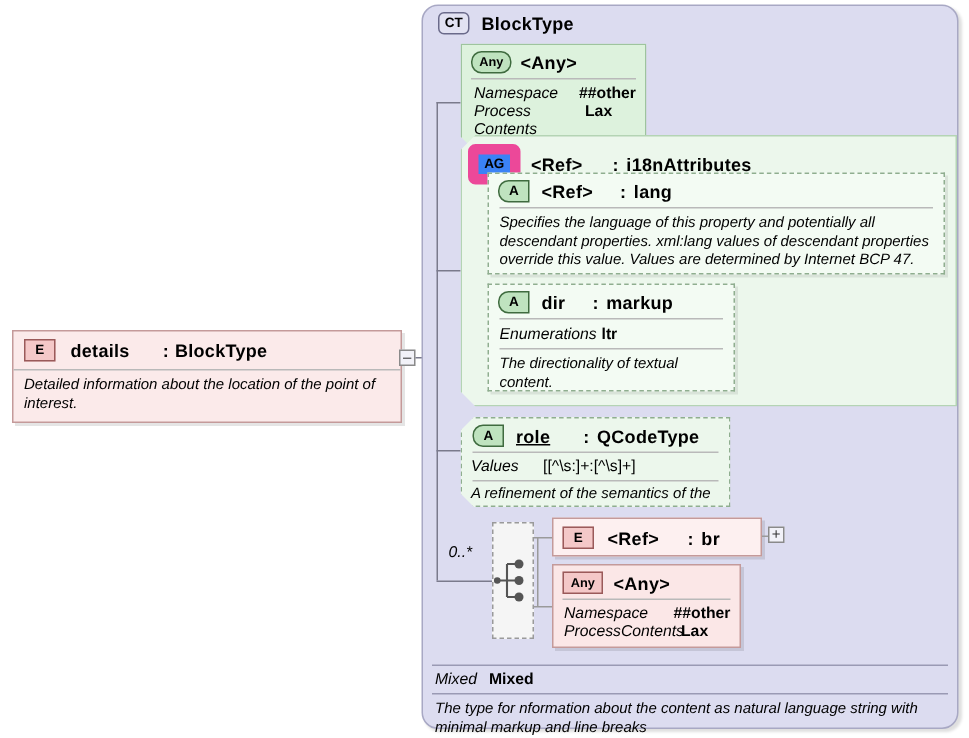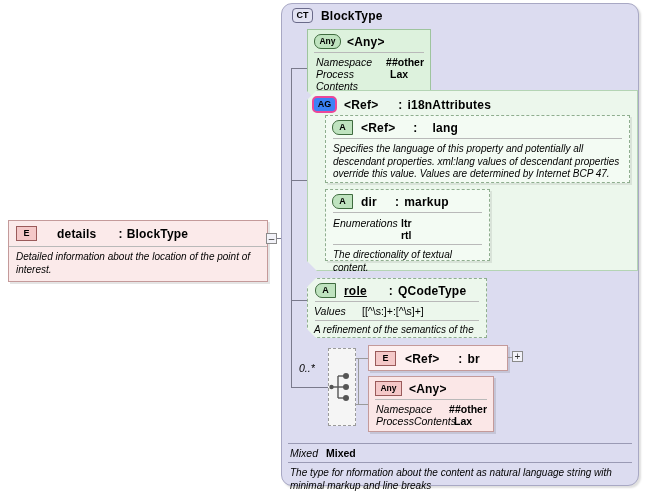--- a/index.html
+++ b/index.html
@@ -74,41 +74,41 @@
     width: 25px;
     background: #bfe3bf;
     border: 1px solid #3f6b3f;
     border-radius: 7px 7px 7px 7px;
     color: #000;
     font-size: 8.5px;
   }
   .badge-ag {
     width: 21px;
     background: #3b82f6;
-    border: 2px solid #ec4899;
+    border: 7px solid #ec4899;
     border-radius: 5px;
     color: #000;
   }
   .badge-a {
     width: 19px;
     background: #bfe3bf;
     border: 1px solid #3f6b3f;
     border-radius: 7px 0 0 7px;
     color: #000;
   }
 
   
   #details-box {
     left: 8px; top: 220px; width: 258px;
     background: #fbeaea;
     border: 1px solid #c49a9a;
     box-shadow: 2px 2px 0 rgba(0,0,0,.10);
   }
   #details-box .hdr { padding: 5px 8px 5px 7px; display: flex; align-items: center; }
-  #details-box .hdr .nm { margin-left: 20px; }
+  #details-box .hdr .nm { margin-left: 10px; }
   #details-box .hdr .ty { margin-left: 22px; }
   #details-box .body { padding: 4px 7px 5px 7px; }
 
   
   #blocktype {
     left: 281px; top: 3px; width: 358px; height: 483px;
     background: #dcdcf0;
     border: 1px solid #a8a8c4;
     border-radius: 11px;
     box-sizing: border-box;
@@ -300,44 +300,40 @@
   <span class="boxtitle nm">&lt;Ref&gt;</span>
   <span class="boxtitle ty">:</span>
   <span class="boxtitle" style="margin-left:5px">i18nAttributes</span>
 </div>
 
 <div class="attrbox" id="attr-lang">
   <div class="hdr">
     <span class="badge badge-a">A</span>
     <span class="boxtitle nm">&lt;Ref&gt;</span>
     <span class="boxtitle ty">:</span>
-    <span class="boxtitle" style="margin-left:15px">lang</span>
+    <span class="boxtitle" style="margin-left:5px">lang</span>
   </div>
   <div class="hr" style="margin:0 7px"></div>
   <div class="body">
     <div class="desc">Specifies the language of this property and potentially all descendant properties. xml:lang values of descendant properties override this value. Values are determined by Internet BCP 47.</div>
   </div>
 </div>
 
 <div class="attrbox" id="attr-dir">
   <div class="hdr">
     <span class="badge badge-a">A</span>
     <span class="boxtitle nm">dir</span>
     <span class="boxtitle ty">:</span>
     <span class="boxtitle" style="margin-left:5px">markup</span>
   </div>
   <div class="hr" style="margin:0 7px"></div>
   <div class="body" style="padding-bottom:3px">
     <div class="proprow">
       <span class="prop-name" style="width:68px">Enumerations</span>
       <span class="prop-val">ltr</span>
-    </div>
-    <div class="proprow">
-      <span class="prop-name" style="width:68px"></span>
-      <span class="prop-val">rtl</span>
     </div>
   </div>
   <div class="hr" style="margin:0 7px"></div>
   <div class="body">
     <div class="desc">The directionality of textual content.</div>
   </div>
 </div>
 
 <div id="attr-role">
   <div class="hdr">

